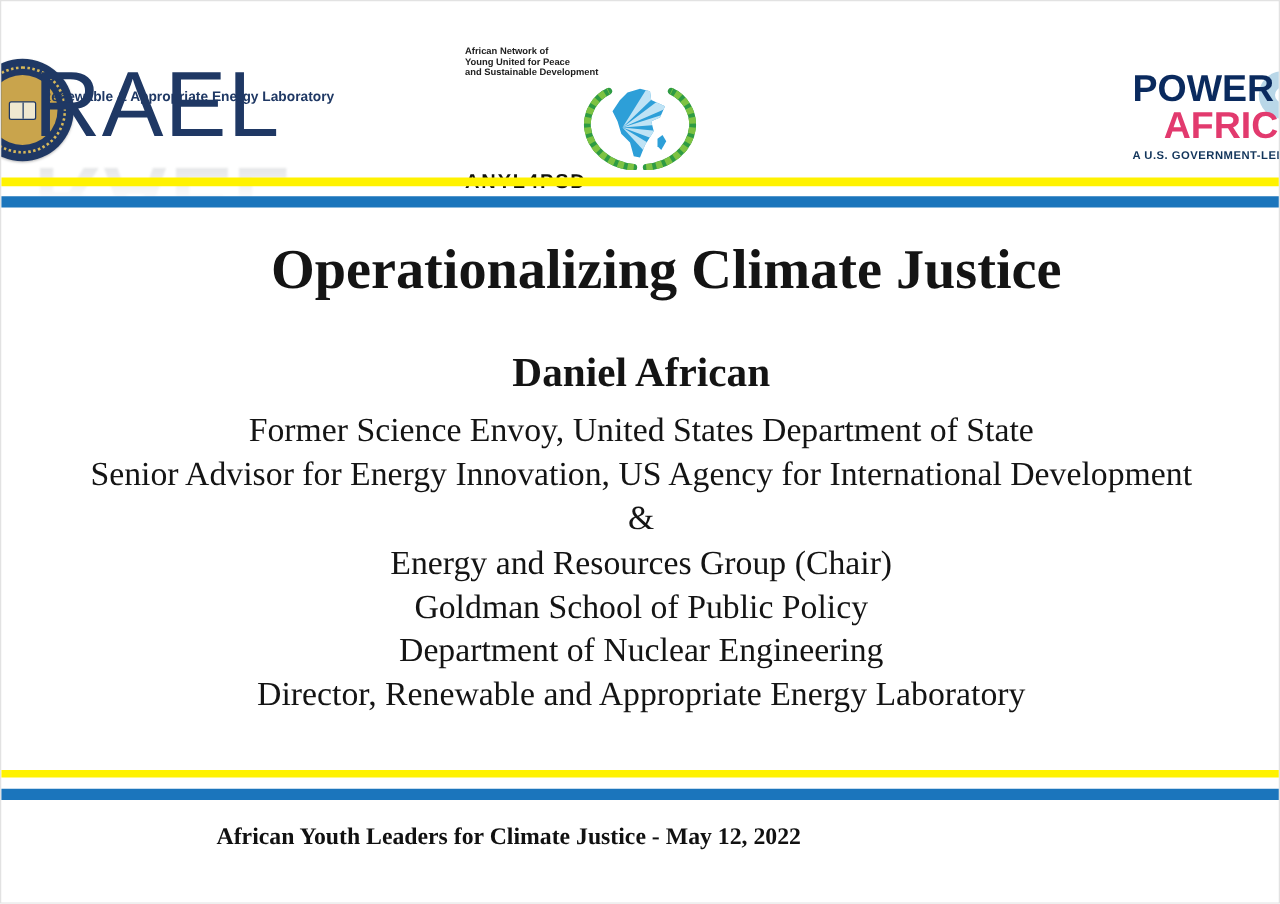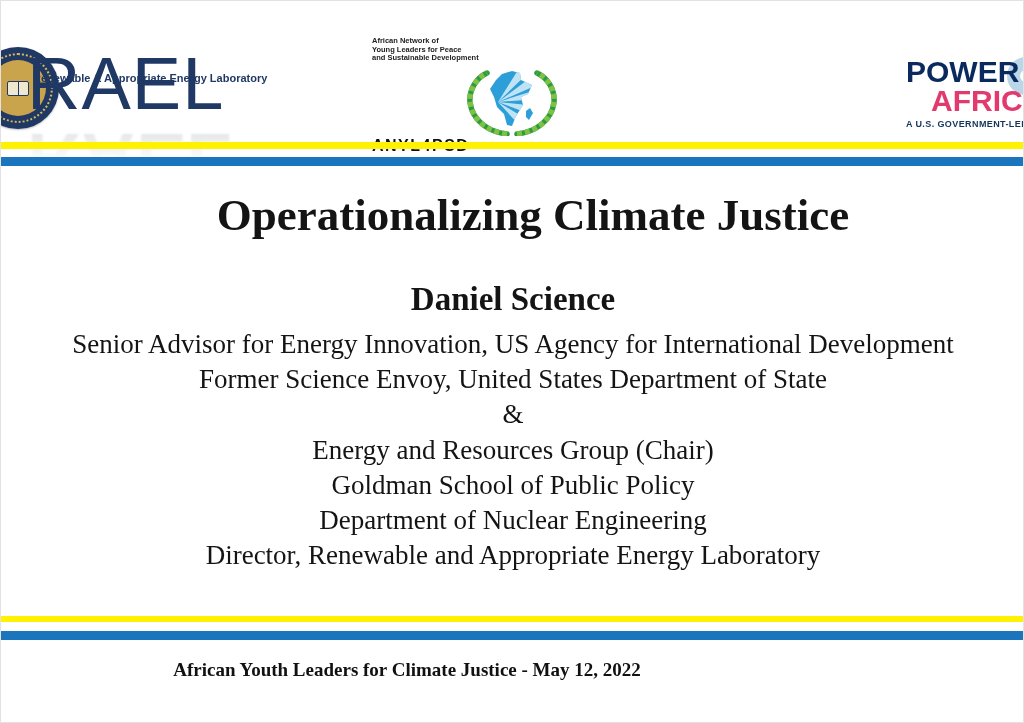--- a/index.html
+++ b/index.html
@@ -93,21 +93,21 @@
         <div class="seal-book"></div>
       </div>
     </div>
     <div class="rael-tagline">Renewable &amp; Appropriate Energy Laboratory</div>
     <div class="rael-word">RAEL</div>
     <div class="rael-word-reflect">RAEL</div>
   </div>
 
   <div class="anyl">
     <div class="anyl-org">African Network of</div>
-    <div class="anyl-org">Young Leaders for Peace</div>
+    <div class="anyl-org">Young United for Peace</div>
     <div class="anyl-org">and Sustainable Development</div>
     <svg class="anyl-svg" width="104" height="70" viewBox="0 0 104 70">
       <defs>
         <clipPath id="africaClip">
           <path d="M42,8 L52,5 L60,7 L61,14 L72,19 L68,28 L61,31 L63,39 L56,50 L52,60 L47,59 L44,48 L37,41 L34,31 L30,23 L36,14 Z"></path>
         </clipPath>
       </defs>
       <path d="M47,68 C28,66 12,54 10,36 C9,24 16,12 27,7" fill="none" stroke="#2E9B44" stroke-width="5.5" stroke-linecap="round"></path>
       <path d="M57,68 C76,66 92,54 94,36 C95,24 88,12 77,7" fill="none" stroke="#2E9B44" stroke-width="5.5" stroke-linecap="round"></path>
       <path d="M47,68 C28,66 12,54 10,36 C9,24 16,12 27,7" fill="none" stroke="#7DC242" stroke-width="5.5" stroke-dasharray="5 3"></path>
@@ -130,24 +130,24 @@
     <div class="pa-word1">POWER</div>
     <div class="pa-word2">AFRICA</div>
     <div class="pa-tagline">A U.S. GOVERNMENT-LED PARTNERSHIP</div>
   </div>
 
   <div class="stripe yellow s-top-y"></div>
   <div class="stripe blue s-top-b"></div>
 
   <div class="title">Operationalizing Climate Justice</div>
 
-  <div class="speaker">Daniel Science</div>
+  <div class="speaker">Daniel African</div>
   <div class="affils">
+    <div>Former Science Envoy, United States Department of State</div>
     <div>Senior Advisor for Energy Innovation, US Agency for International Development</div>
-    <div>Former Science Envoy, United States Department of State</div>
     <div>&amp;</div>
     <div>Energy and Resources Group (Chair)</div>
     <div>Goldman School of Public Policy</div>
     <div>Department of Nuclear Engineering</div>
     <div>Director, Renewable and Appropriate Energy Laboratory</div>
   </div>
 
   <div class="stripe yellow s-bot-y"></div>
   <div class="stripe blue s-bot-b"></div>
 

